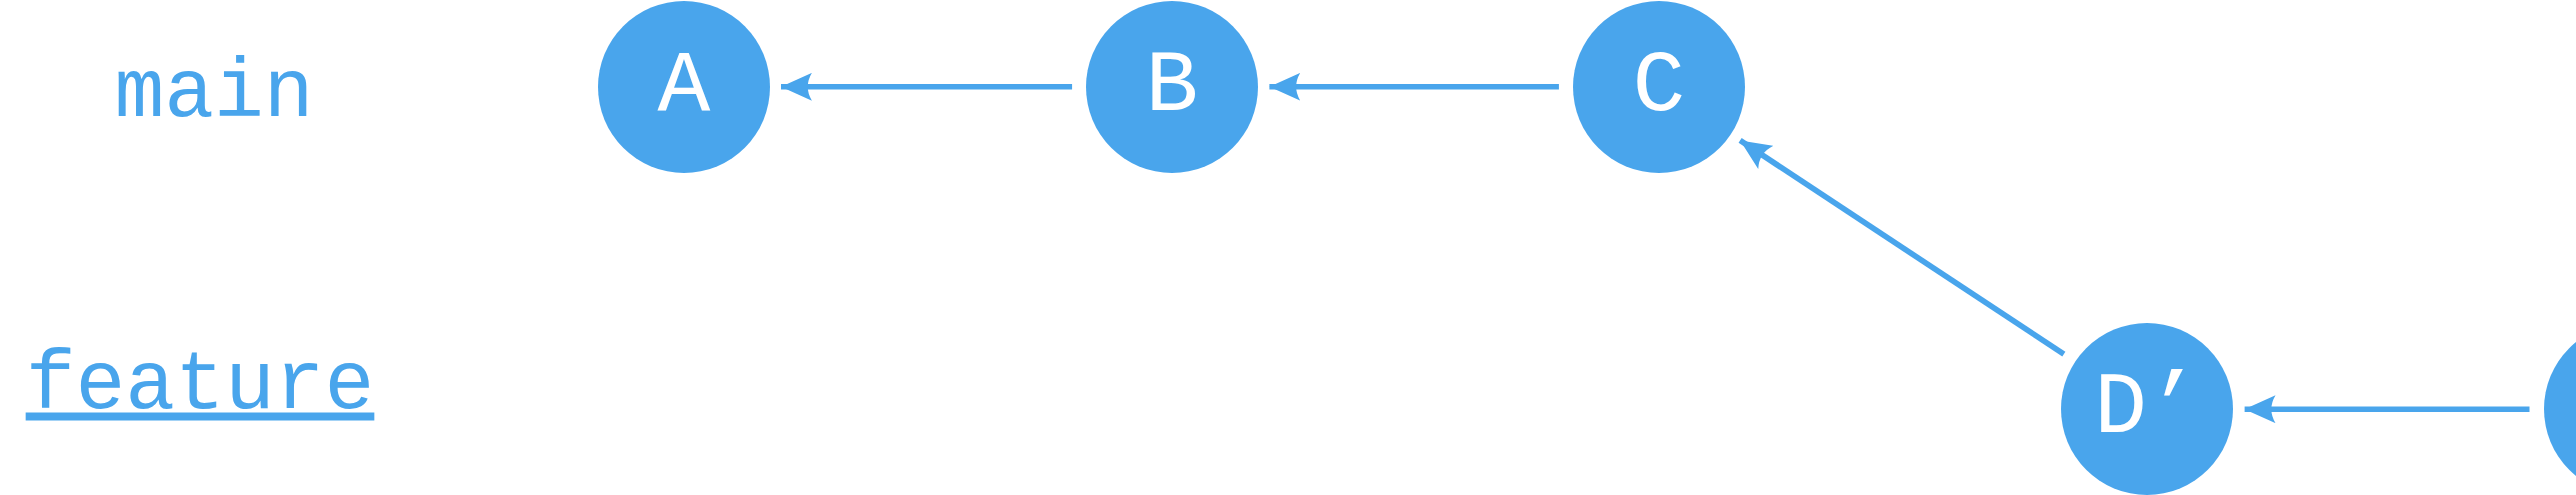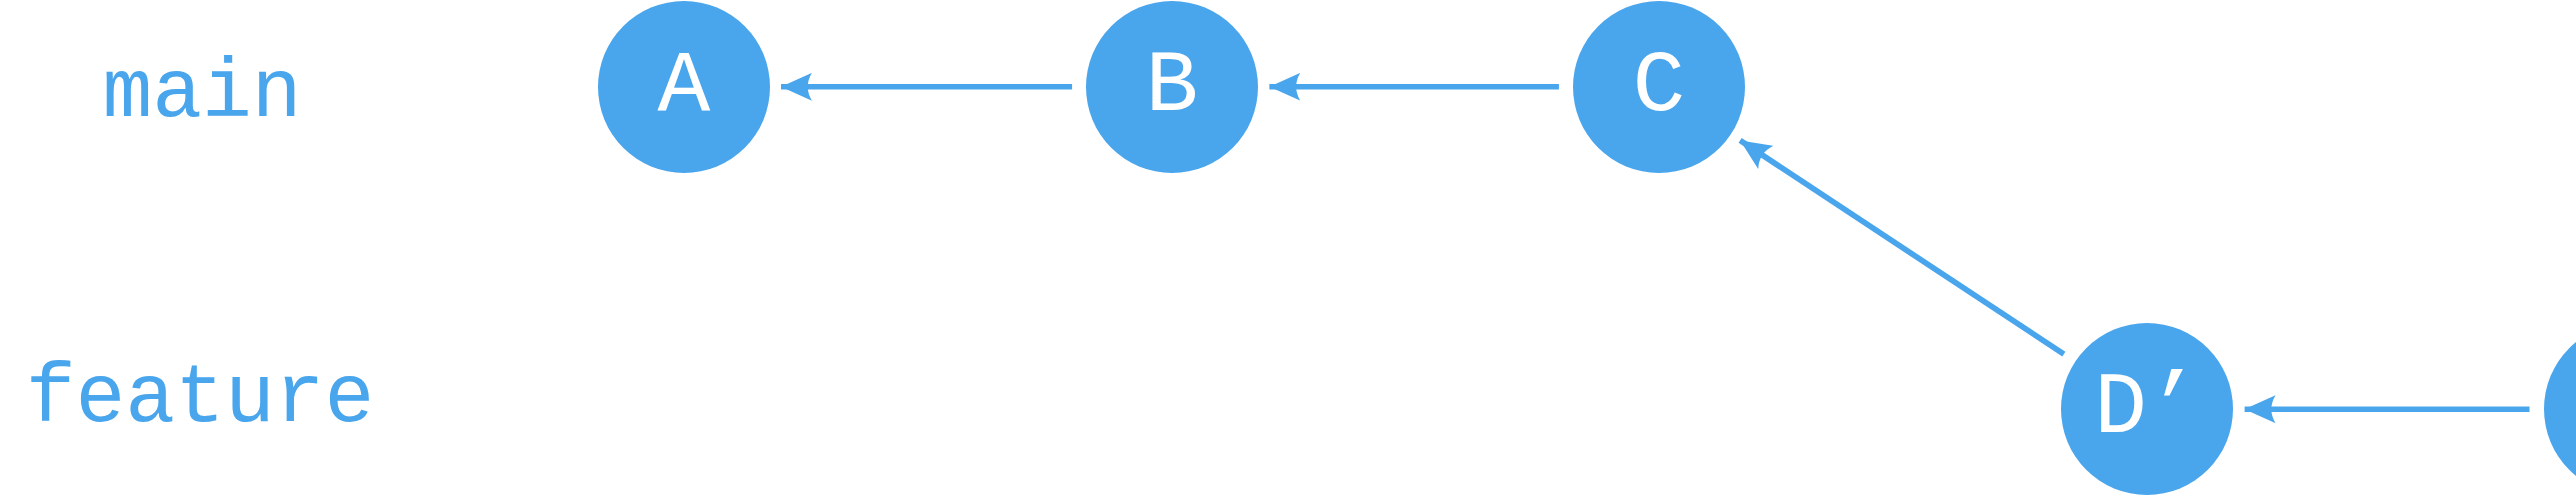--- a/index.html
+++ b/index.html
@@ -52,22 +52,22 @@
         <marker id="arrowhead" markerUnits="userSpaceOnUse" viewBox="0 0 60 54" markerWidth="60" markerHeight="54" refX="60" refY="27" orient="auto">
           <path d="M 60 27 L 0 0 Q 16.200000000000003 27 0 54 Z" fill="#49A5EC"></path>
         </marker>
       </defs>
       <line x1="2081" y1="168" x2="1516" y2="168" stroke="#49A5EC" stroke-width="11" marker-end="url(#arrowhead)"></line>
       <line x1="3026" y1="168" x2="2464" y2="168" stroke="#49A5EC" stroke-width="11" marker-end="url(#arrowhead)"></line>
       <line x1="4006.110902499081" y1="687.0985495405325" x2="3377.716698080792" y2="272.1462584373163" stroke="#49A5EC" stroke-width="11" marker-end="url(#arrowhead)"></line>
       <line x1="4910" y1="794" x2="4357" y2="794" stroke="#49A5EC" stroke-width="11" marker-end="url(#arrowhead)"></line>
     </svg>
   <div id="labels-layer">
-      <div class="branch-label" style="left: 202px; top: 94px;">main</div>
-      <div class="branch-label" style="left: 200px; top: 399px;">feature</div>
+      <div class="branch-label" style="left: 214px; top: 94px;">main</div>
+      <div class="branch-label" style="left: 200px; top: 386px; text-decoration: underline;">feature</div>
     </div>
   <div id="nodes-layer">
       <div class="node" style="left: 684px; top: 87px; width: 172px; height: 172px;">
     <span class="node-letter">A</span>
   </div>
       <div class="node" style="left: 1172px; top: 87px; width: 172px; height: 172px;">
     <span class="node-letter">B</span>
   </div>
       <div class="node" style="left: 1659px; top: 87px; width: 172px; height: 172px;">
     <span class="node-letter">C</span>

